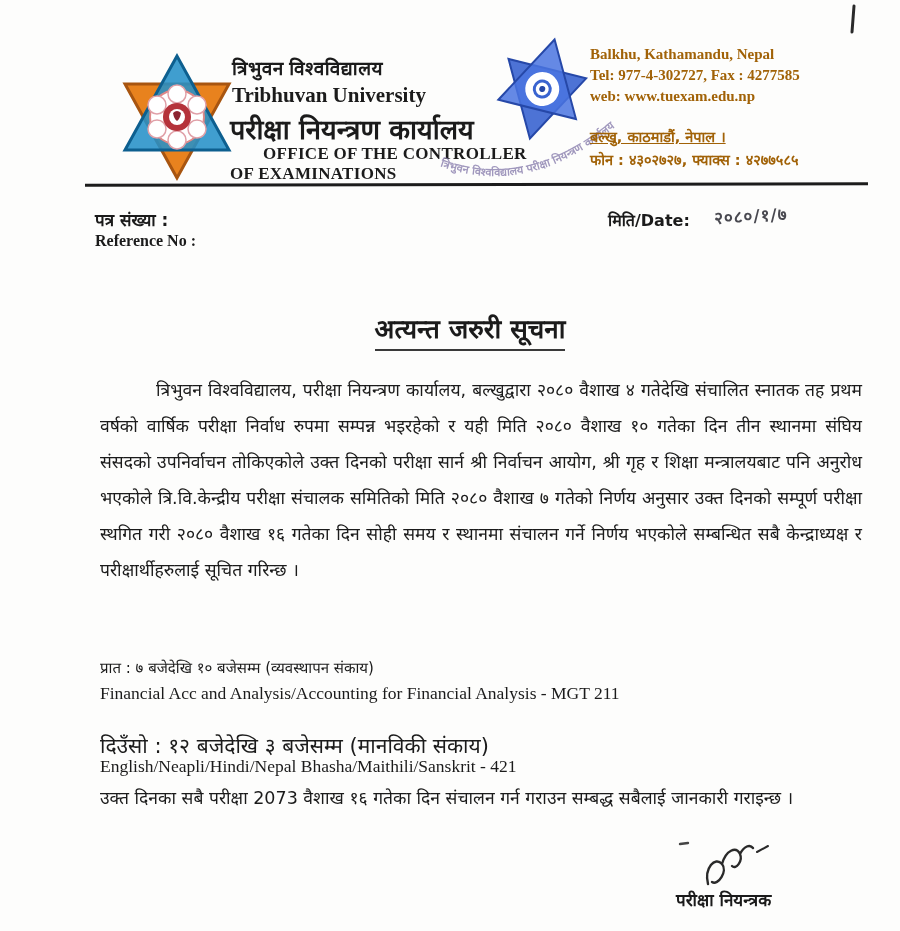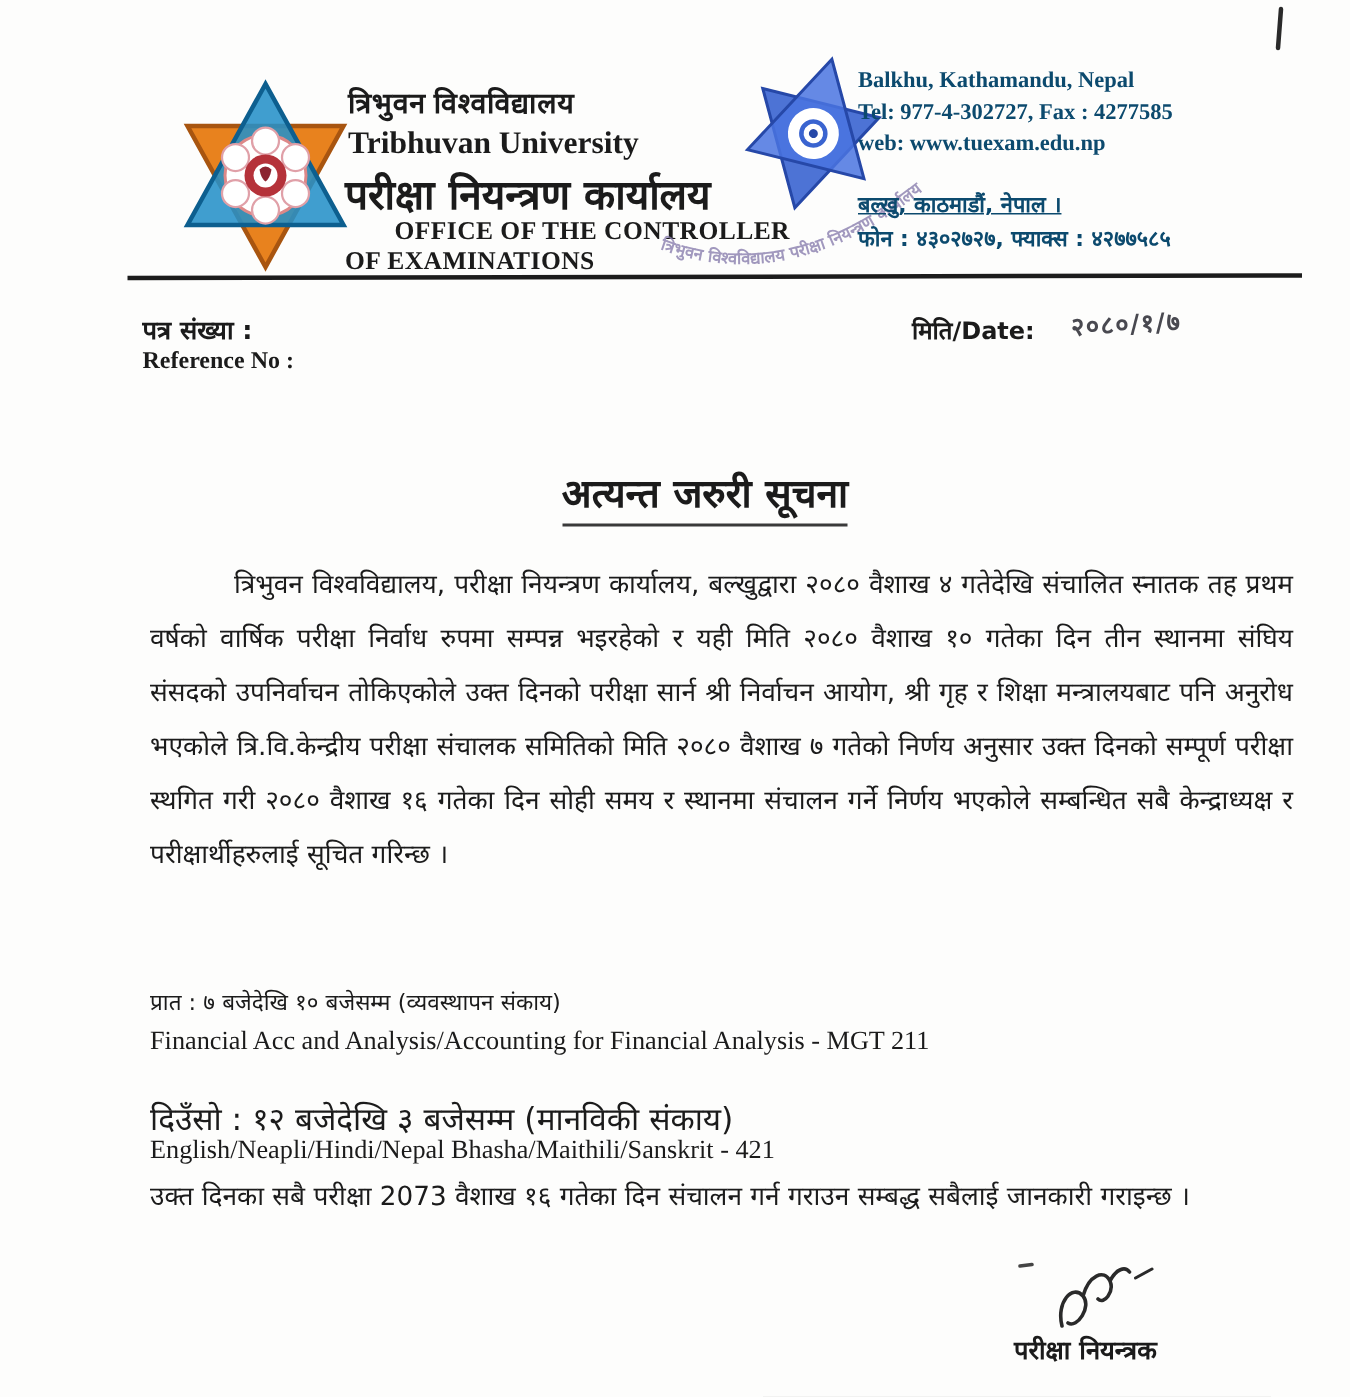--- a/index.html
+++ b/index.html
@@ -10,21 +10,21 @@
   }
   .abs{position:absolute;}
   
   .np-bold{font-weight:bold;font-family:"DejaVu Sans",sans-serif;}
   .en-serif{font-family:"Liberation Serif","DejaVu Serif",serif;font-weight:bold;}
   .org-np{left:232px;top:55px;font-size:19px;font-weight:bold;letter-spacing:.5px;font-family:Liberation Serif, serif;}
   .org-en{left:232px;top:83px;font-size:21px;}
   .office-np{left:230px;top:110px;font-size:27px;font-weight:bold;}
   .office-en1{left:230px;top:144px;font-size:17px;letter-spacing:.3px;margin-left:33px;}
   .office-en2{left:230px;top:164px;font-size:17px;letter-spacing:.3px;}
-  .contact{left:572px;top:44px;width:300px;line-height:21px;color:#0c4a6e;}
+  .contact{left:590px;top:44px;width:300px;line-height:21px;color:#a16207;}
   .contact .en{font-family:"Liberation Serif","DejaVu Serif",serif;font-weight:bold;font-size:15px;}
   .contact .np{font-weight:bold;font-size:14.5px;margin-top:2px;}
   .contact .np-first{margin-top:20px;text-decoration:underline;}
   .rule{left:85px;top:183px;width:783px;height:3px;background:#1c1c1c;transform:rotate(-.12deg);}
   
   .ref-np{left:95px;top:208px;font-size:17px;font-weight:bold;}
   .ref-en{left:95px;top:232px;font-size:16px;}
   .date-label{left:608px;top:209px;font-size:16px;font-weight:bold;}
   .date-value{left:714px;top:204px;font-size:17px;font-weight:bold;color:#2a2a33;
     transform:rotate(-3deg);letter-spacing:1px;opacity:.85;}

